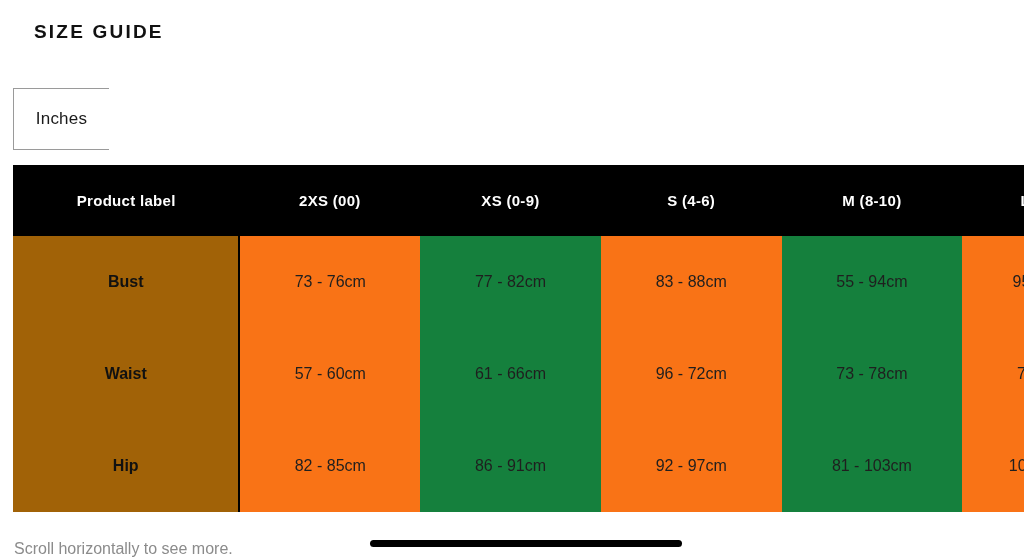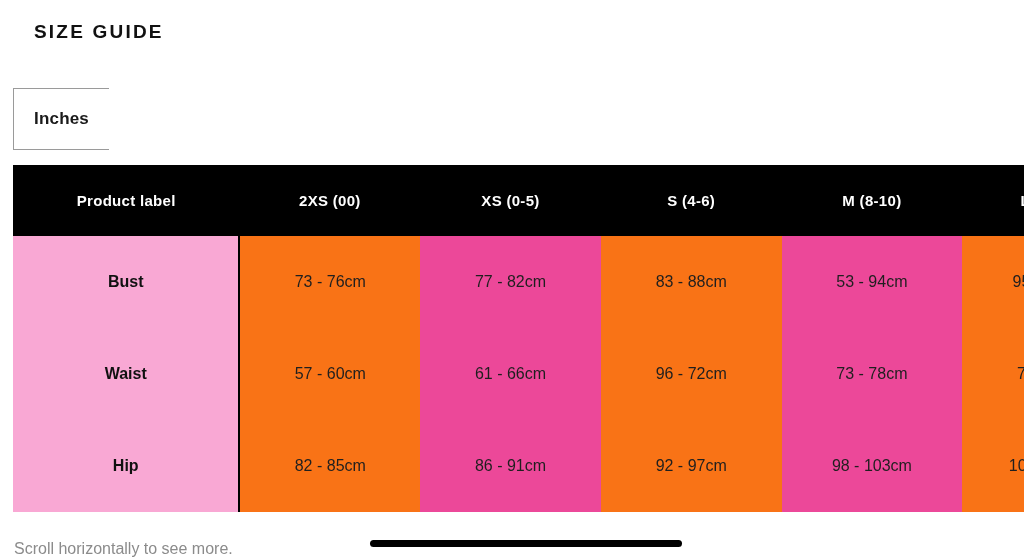--- a/index.html
+++ b/index.html
@@ -47,21 +47,21 @@
     justify-content: center;
     font-size: 17px;
     background: #ffffff;
     border: 1px solid #9a9a9a;
     color: #1a1a1a;
     cursor: pointer;
     letter-spacing: 0.2px;
   }
   .unit-option.inactive {
     border-right: none;
-    font-weight: bold;
+    font-weight: normal;
   }
   .unit-option.active {
     font-weight: bold;
     border: 1px solid #3a3a3a;
     border-bottom: 4px solid #000000;
   }
 
   
   .table-wrap {
     position: absolute;
@@ -97,30 +97,30 @@
     text-align: center;
   }
 
   
   .size-table tbody td {
     height: 92px;
     text-align: center;
     vertical-align: middle;
     font-size: 16px;
     color: #1f1f1f;
-    background: #ec4899;
+    background: #15803d;
     line-height: 26px;
     padding: 0 14px;
   }
   .size-table tbody td.row-label {
     font-weight: bold;
     font-size: 16px;
     color: #111111;
     border-right: 2px solid #000000;
-    background: #f9a8d4;
+    background: #a16207;
     padding: 0;
   }
   .size-table tbody td.shaded {
     background: #f97316;
   }
 
   
   .scroll-hint {
     position: absolute;
     left: 14px;
@@ -162,49 +162,49 @@
       <col class="size-col">
       <col class="size-col">
       <col class="size-col">
       <col class="size-col">
       <col class="size-col">
     </colgroup>
     <thead>
       <tr>
         <th class="label-head">Product label</th>
         <th>2XS (00)</th>
-        <th>XS (0-5)</th>
+        <th>XS (0-9)</th>
         <th>S (4-6)</th>
         <th>M (8-10)</th>
         <th>L (12-14)</th>
       </tr>
     </thead>
     <tbody>
       <tr>
         <td class="row-label">Bust</td>
         <td class="shaded">73 - 76cm</td>
         <td>77 - 82cm</td>
         <td class="shaded">83 - 88cm</td>
-        <td>53 - 94cm</td>
+        <td>55 - 94cm</td>
         <td class="shaded">95 - 101cm</td>
       </tr>
       <tr>
         <td class="row-label">Waist</td>
         <td class="shaded">57 - 60cm</td>
         <td>61 - 66cm</td>
         <td class="shaded">96 - 72cm</td>
         <td>73 - 78cm</td>
         <td class="shaded">79 - 85cm</td>
       </tr>
       <tr>
         <td class="row-label">Hip</td>
         <td class="shaded">82 - 85cm</td>
         <td>86 - 91cm</td>
         <td class="shaded">92 - 97cm</td>
-        <td>98 - 103cm</td>
+        <td>81 - 103cm</td>
         <td class="shaded">104 - 110cm</td>
       </tr>
     </tbody>
   </table>
 </div>
 
 <div class="scroll-hint">Scroll horizontally to see more.</div>
 
 <div class="scrollbar-track">
   <div class="scrollbar-thumb"></div>

